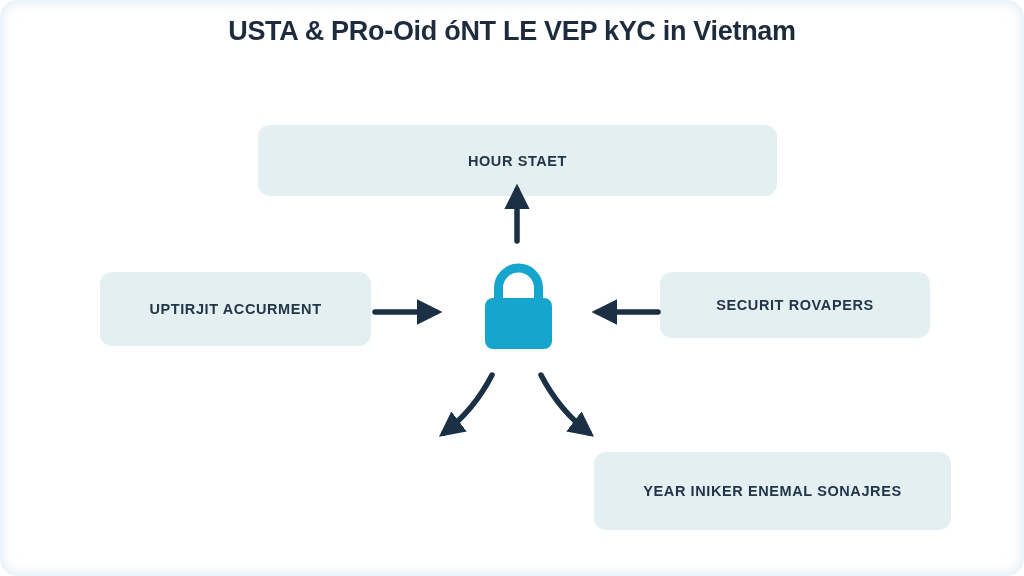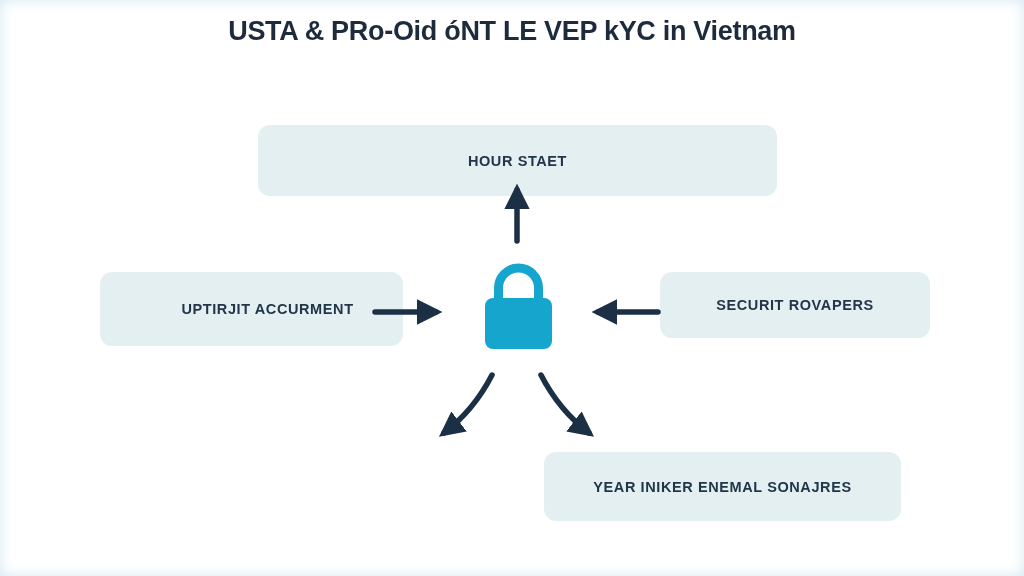--- a/index.html
+++ b/index.html
@@ -8,20 +8,21 @@
     background: #ffffff;
     font-family: "Liberation Sans", "DejaVu Sans", sans-serif;
   }
   .stage {
     position: relative;
     width: 1024px;
     height: 576px;
     background: var(--background, #ffffff);
     overflow: hidden;
     box-shadow: inset 0 0 14px rgba(175, 214, 232, 0.55);
+    border-radius: 18px;
   }
   .title {
     position: absolute;
     left: 0;
     top: 16px;
     width: 100%;
     text-align: center;
     font-size: 27px;
     font-weight: 700;
     letter-spacing: -0.3px;
@@ -34,24 +35,24 @@
     display: flex;
     align-items: center;
     justify-content: center;
     text-align: center;
     font-size: 14.5px;
     font-weight: 700;
     letter-spacing: 0.6px;
     color: var(--box-text, #22364a);
   }
   .node-top          { left: 258px; top:  98px; width: 519px; height: 71px; margin-top: 27px; }
-  .node-left         { left: 100px; top: 272px; width: 271px; height: 74px; padding-left: 32px; }
+  .node-left         { left: 100px; top: 272px; width: 271px; height: 74px; }
   .node-right        { left: 660px; top: 272px; width: 270px; height: 66px; }
   .node-bottom-left  { left:  99px; top: 452px; width: 357px; height: 69px; }
-  .node-bottom-right { left: 544px; top: 452px; width: 357px; height: 69px; }
+  .node-bottom-right { left: 594px; top: 452px; width: 357px; height: 78px; }
   .overlay-svg {
     position: absolute;
     left: 0;
     top: 0;
     width: 1024px;
     height: 576px;
     pointer-events: none;
   }
   .edge {
     stroke: var(--arrow, #1b2f45);

